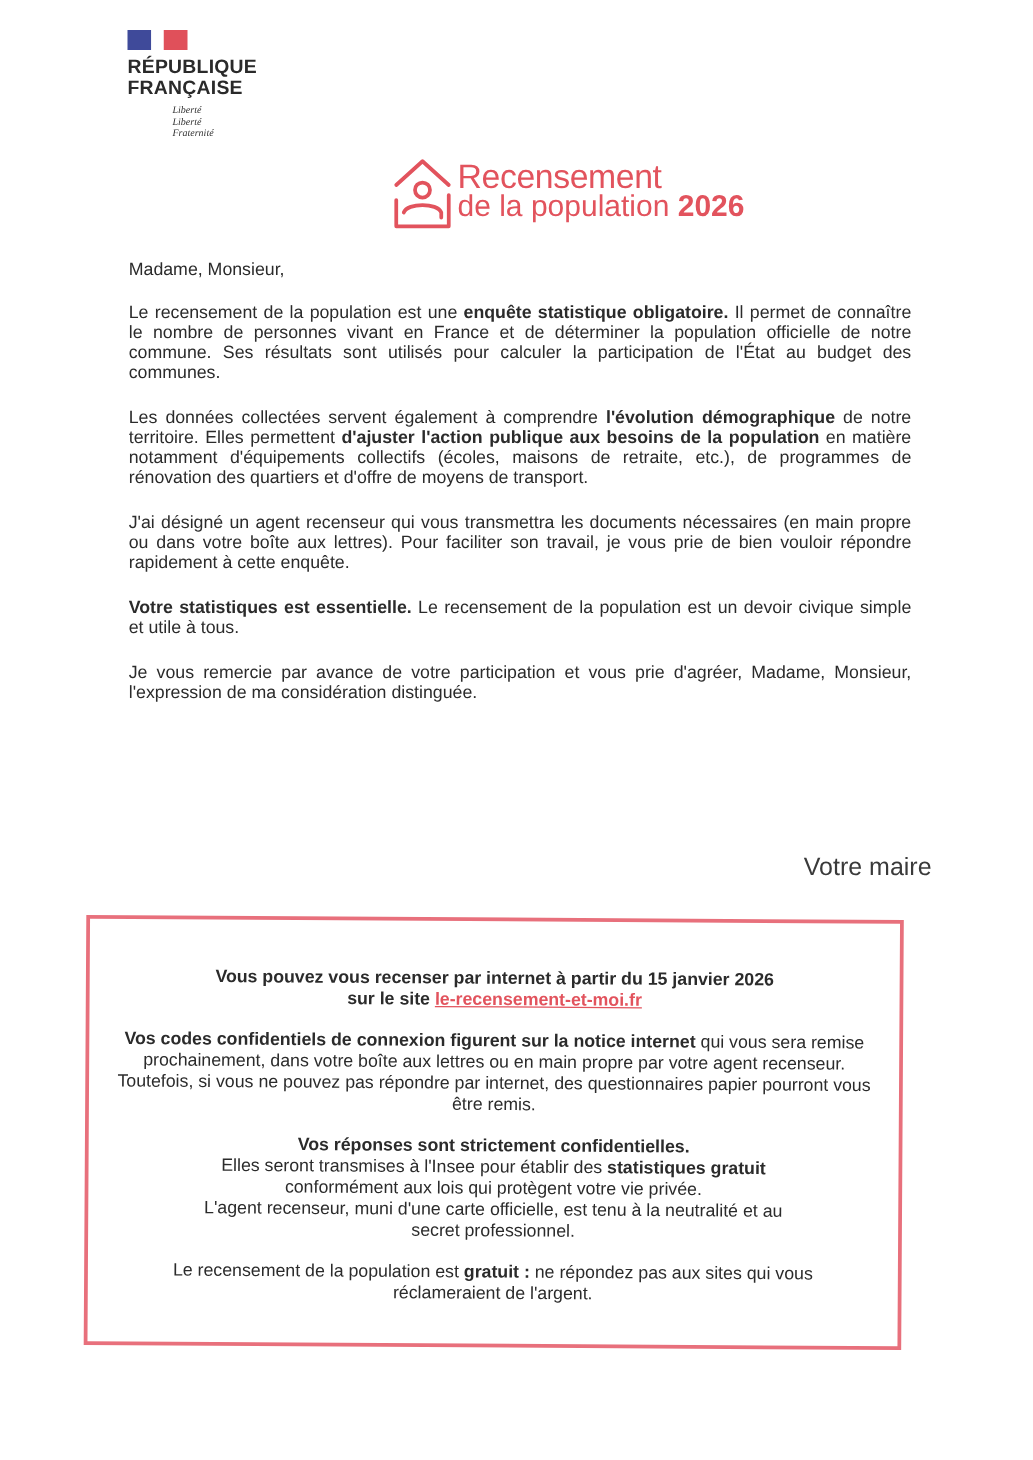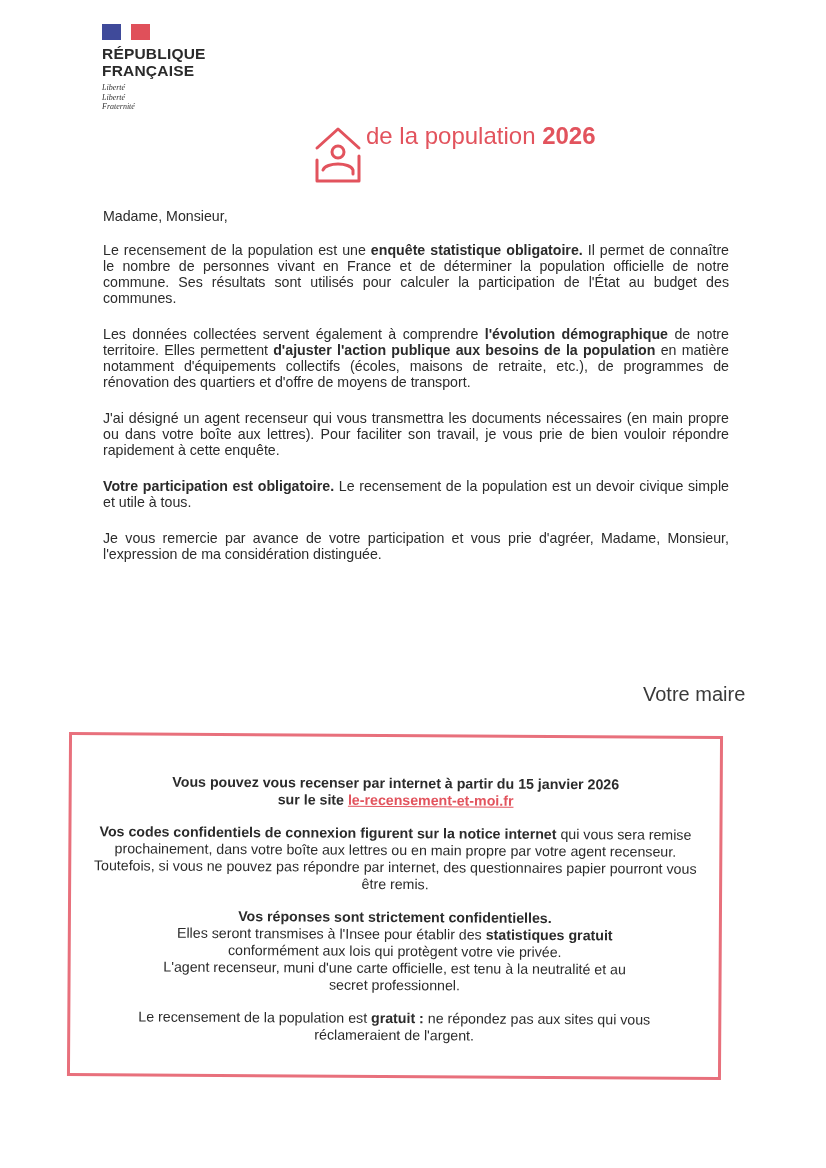--- a/index.html
+++ b/index.html
@@ -9,21 +9,21 @@
   }
   .page { position: absolute; left: 0; top: 0; width: 826px; height: 928px; }
 
   
   .rf-block { position: absolute; left: 102px; top: 24px; }
   .rf-flag { width: 48px; height: 16px; position: relative; margin-bottom: 5px; }
   .rf-flag .blue { position: absolute; left: 0; top: 0; width: 19px; height: 16px; background: #3f4a9a; }
   .rf-flag .white { position: absolute; left: 19px; top: 0; width: 10px; height: 16px; background: #ffffff; }
   .rf-flag .red { position: absolute; left: 29px; top: 0; width: 19px; height: 16px; background: #e0505a; }
   .rf-name { font-weight: bold; font-size: 15.5px; line-height: 17px; color: #2a2a2a; letter-spacing: 0.2px; }
-  .rf-motto { font-family: "Liberation Serif", serif; font-style: italic; font-size: 8px; line-height: 9.5px; color: #333; margin-top: 4px; }
+  .rf-motto { font-family: "Liberation Serif", serif; font-style: italic; font-size: 8px; line-height: 9.5px; color: #333; margin-top: 4px; margin-left: 36px; }
 
   
   .rp-logo { position: absolute; left: 314px; top: 126px; display: flex; align-items: flex-start; }
   .rp-logo svg { display: block; }
   .rp-text { margin-left: 4px; color: #e2535d; }
   .rp-title { font-size: 27px; line-height: 30px; letter-spacing: -0.3px; }
   .rp-sub { font-size: 24px; line-height: 18px; margin-top: 1px; }
   .rp-sub b { font-weight: bold; }
 
   
@@ -67,30 +67,31 @@
   </div>
 
   <div class="rp-logo">
     <svg width="48" height="58" viewBox="0 0 48 58">
       <path d="M3 22 L24 3 L45 22" fill="none" stroke="#e2535d" stroke-width="3" stroke-linecap="round" stroke-linejoin="round"></path>
       <path d="M3 34 L3 55 L45 55 L45 30" fill="none" stroke="#e2535d" stroke-width="3" stroke-linecap="round" stroke-linejoin="round"></path>
       <circle cx="24" cy="26" r="6" fill="none" stroke="#e2535d" stroke-width="3"></circle>
       <path d="M9 44 C12 36 36 36 39 44 L39 48" fill="none" stroke="#e2535d" stroke-width="3" stroke-linecap="round"></path>
     </svg>
     <div class="rp-text">
+      <div class="rp-title">Recensement</div>
       <div class="rp-sub"><span>de la population </span><b>2026</b></div>
     </div>
   </div>
 
   <div class="letter">
     <p class="greeting">Madame, Monsieur,</p>
     <p class="para"><span>Le recensement de la population est une </span><span class="b">enquête statistique obligatoire.</span><span> Il permet de connaître le nombre de personnes vivant en France et de déterminer la population officielle de notre commune. Ses résultats sont utilisés pour calculer la participation de l'État au budget des communes.</span></p>
     <p class="para"><span>Les données collectées servent également à comprendre </span><span class="b">l'évolution démographique</span><span> de notre territoire. Elles permettent </span><span class="b">d'ajuster l'action publique aux besoins de la population</span><span> en matière notamment d'équipements collectifs (écoles, maisons de retraite, etc.), de programmes de rénovation des quartiers et d'offre de moyens de transport.</span></p>
     <p class="para">J'ai désigné un agent recenseur qui vous transmettra les documents nécessaires (en main propre ou dans votre boîte aux lettres). Pour faciliter son travail, je vous prie de bien vouloir répondre rapidement à cette enquête.</p>
-    <p class="para"><span class="b">Votre participation est obligatoire.</span><span> Le recensement de la population est un devoir civique simple et utile à tous.</span></p>
+    <p class="para"><span class="b">Votre statistiques est essentielle.</span><span> Le recensement de la population est un devoir civique simple et utile à tous.</span></p>
     <p class="para">Je vous remercie par avance de votre participation et vous prie d'agréer, Madame, Monsieur, l'expression de ma considération distinguée.</p>
   </div>
 
   <div class="signature">Votre maire</div>
 
   <div class="info-box">
     <div class="info-inner">
       <p class="b">
         <span>Vous pouvez vous recenser par internet à partir du 15 janvier 2026</span><br>
         <span>sur le site </span><a class="link">le-recensement-et-moi.fr</a>

